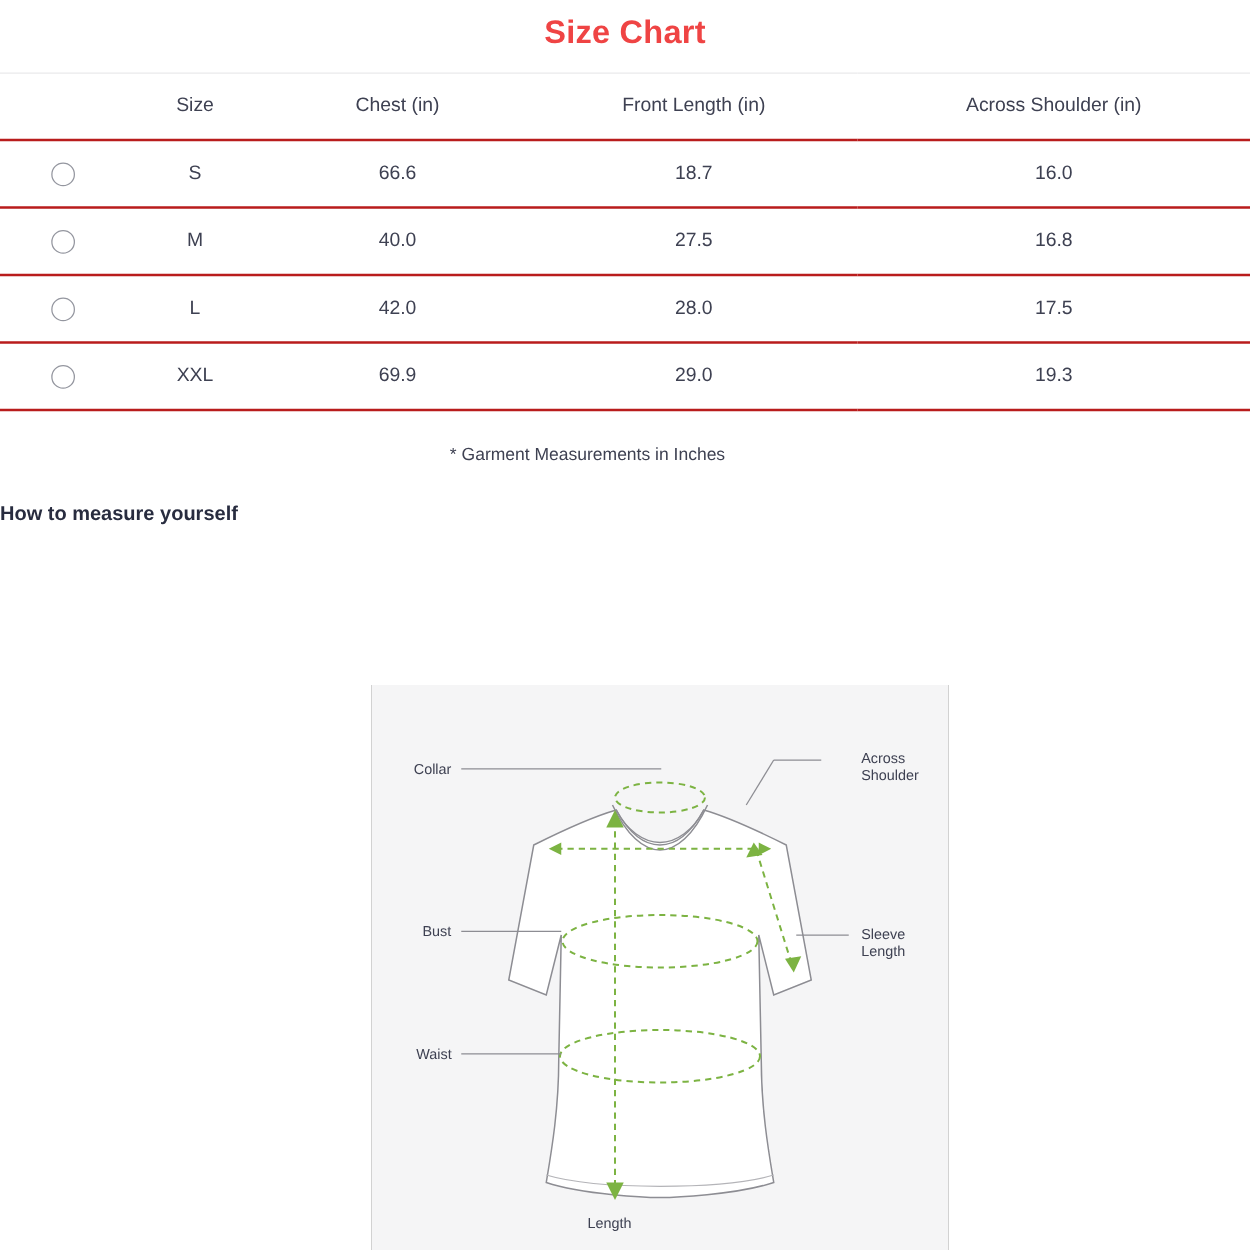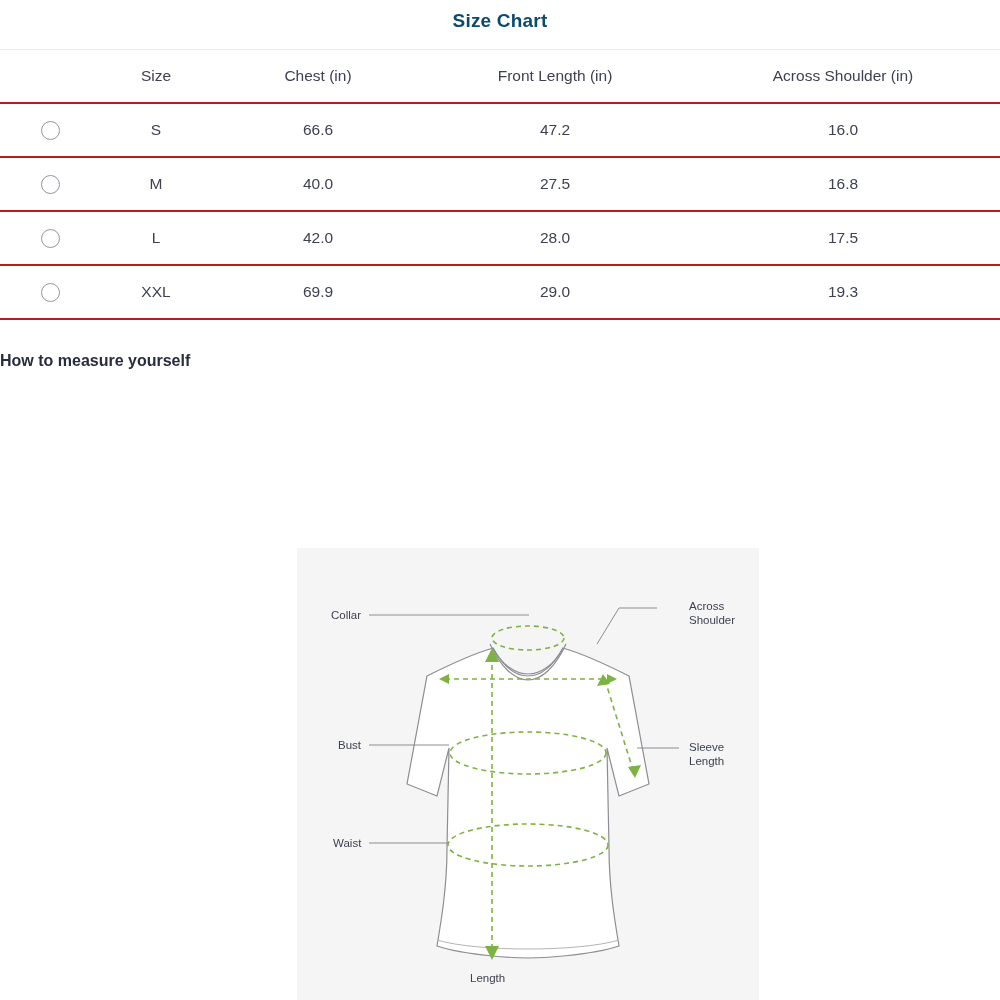--- a/index.html
+++ b/index.html
@@ -15,23 +15,23 @@
 
   .page {
     position: relative;
     width: 1000px;
     height: 1000px;
   }
 
   
   .title {
     text-align: center;
-    font-size: 19px;
+    font-size: 26px;
     font-weight: bold;
-    color: #0c4a6e;
+    color: #ef4444;
     padding-top: 10px;
     letter-spacing: 0.2px;
   }
 
   
   .size-table {
     width: 1000px;
     border-collapse: collapse;
     margin-top: 17px;
     table-layout: fixed;
@@ -128,21 +128,21 @@
         <th>Chest (in)</th>
         <th>Front Length (in)</th>
         <th>Across Shoulder (in)</th>
       </tr>
     </thead>
     <tbody>
       <tr>
         <td><span class="radio"></span></td>
         <td>S</td>
         <td>66.6</td>
-        <td>47.2</td>
+        <td>18.7</td>
         <td>16.0</td>
       </tr>
       <tr>
         <td><span class="radio"></span></td>
         <td>M</td>
         <td>40.0</td>
         <td>27.5</td>
         <td>16.8</td>
       </tr>
       <tr>
@@ -155,20 +155,21 @@
       <tr>
         <td><span class="radio"></span></td>
         <td>XXL</td>
         <td>69.9</td>
         <td>29.0</td>
         <td>19.3</td>
       </tr>
     </tbody>
   </table>
 
+  <div class="footnote">* Garment Measurements in Inches</div>
 
   <div class="howto">How to measure yourself</div>
 
   <div class="diagram-wrap">
     <svg width="462" height="452" viewBox="0 0 462 452" xmlns="http://www.w3.org/2000/svg">
       <rect x="0" y="0" width="462" height="452" fill="#f5f5f6"></rect>
 
       <g stroke="#8d8d93" stroke-width="1.2" fill="#ffffff">
         <path d="M130 128
                  C 150 118, 175 106, 196 100

